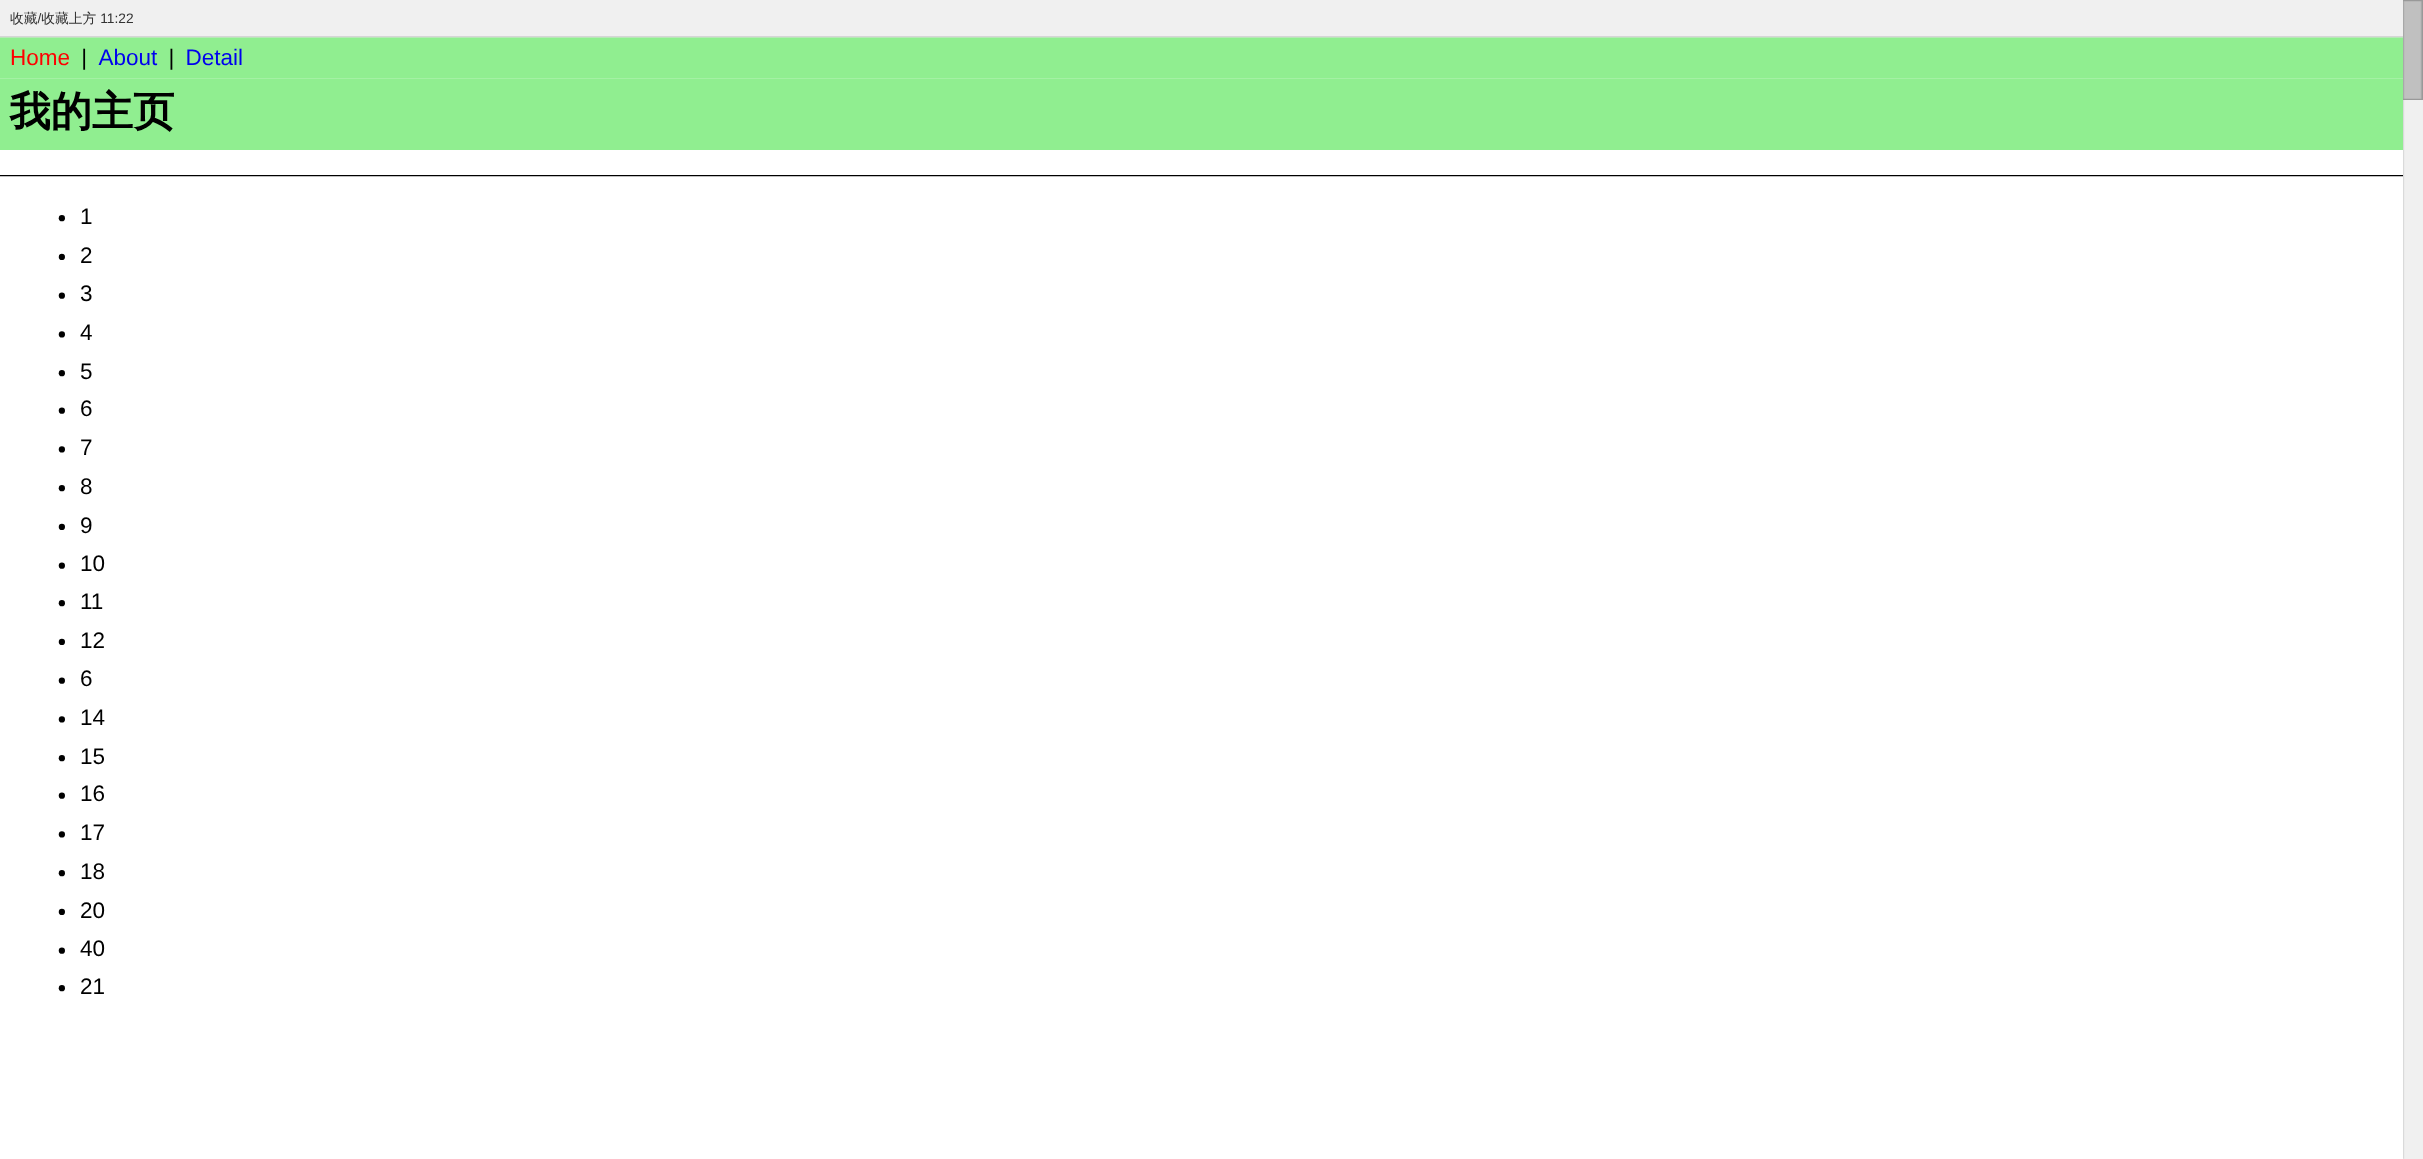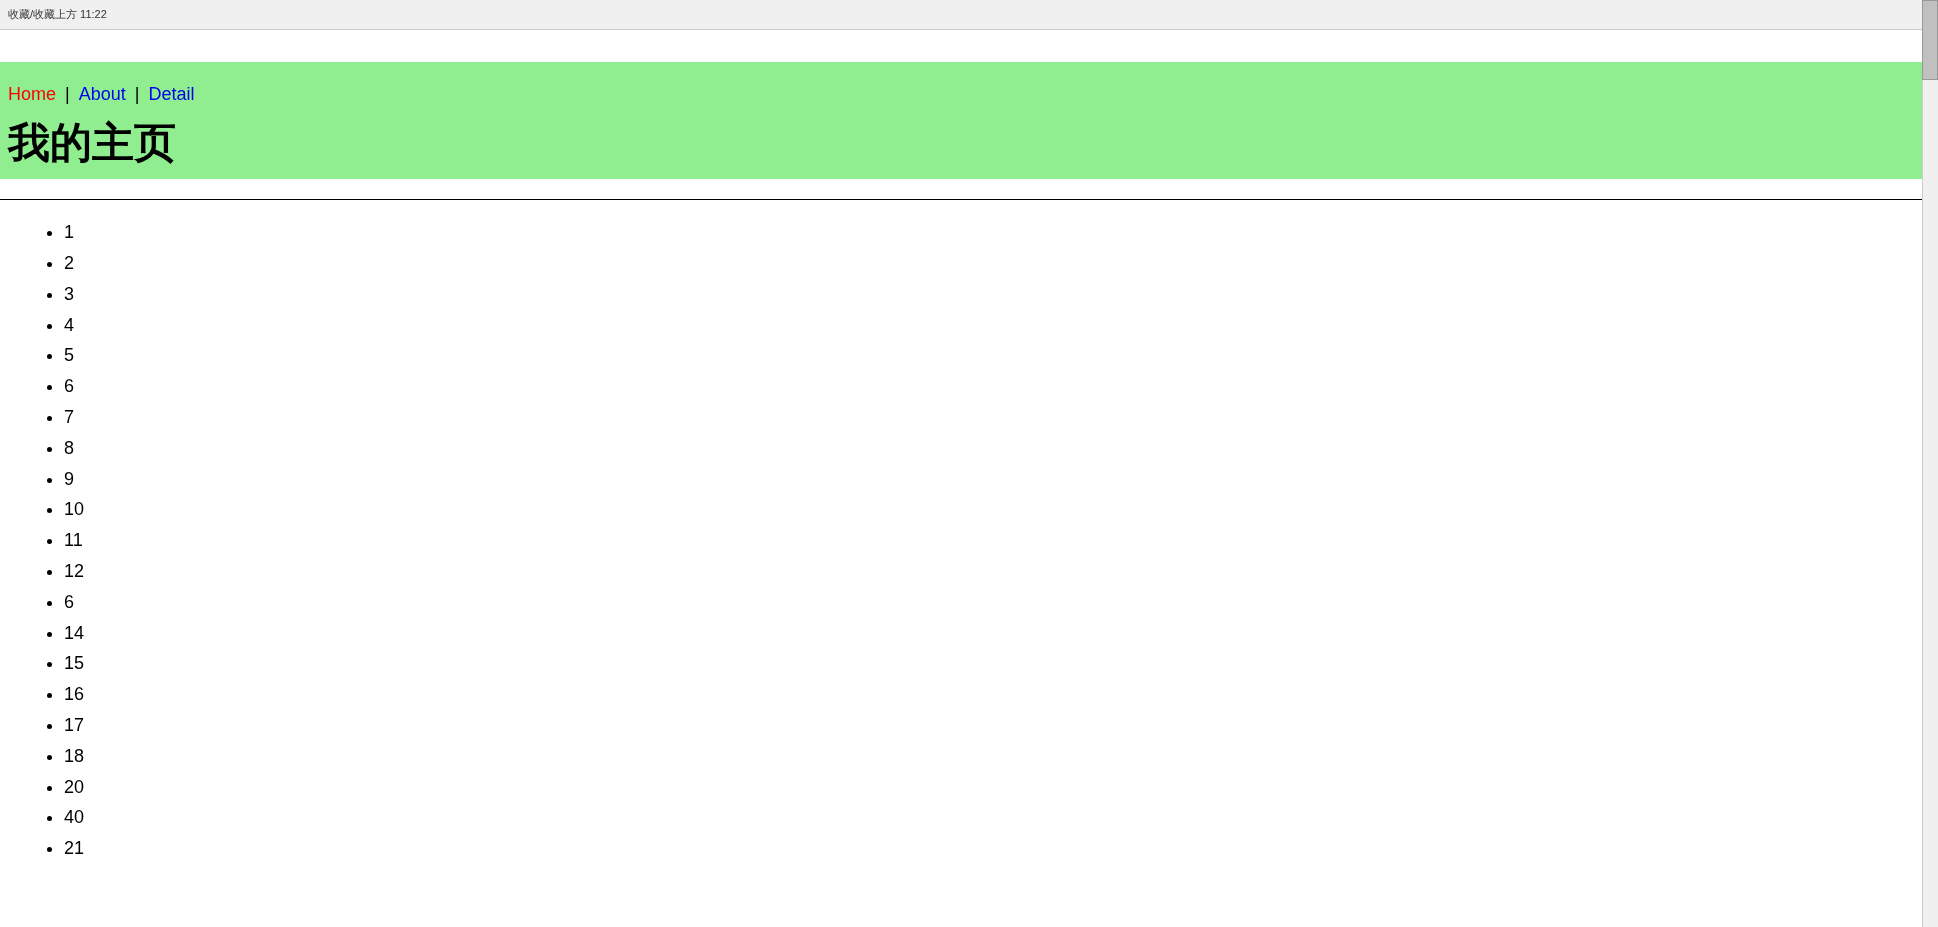--- a/index.html
+++ b/index.html
@@ -23,23 +23,22 @@
       border-bottom: 1px solid #ccc;
       display: flex;
       align-items: center;
       padding: 0 8px;
       font-size: 11px;
       color: #333;
     }
 
     #nav-bar {
       background: #90ee90;
-      padding: 20px 0 4px 8px;
+      padding: 4px 0 4px 8px;
       line-height: 1.4;
-      margin-top: 32px;
     }
 
     #nav-bar a {
       text-decoration: none;
       font-size: 18px;
     }
 
     #nav-bar .nav-separator {
       color: #000;
       font-size: 18px;
@@ -57,21 +56,21 @@
     #nav-bar .link-detail {
       color: #0000ee;
     }
 
     #page-heading {
       background: #90ee90;
       padding: 4px 8px 8px 8px;
     }
 
     #page-heading h1 {
-      font-size: 42px;
+      font-size: 33px;
       font-weight: bold;
       color: #000000;
       font-family: Arial, sans-serif;
     }
 
     #content-area {
       padding: 0;
     }
 
     #horizontal-rule {

